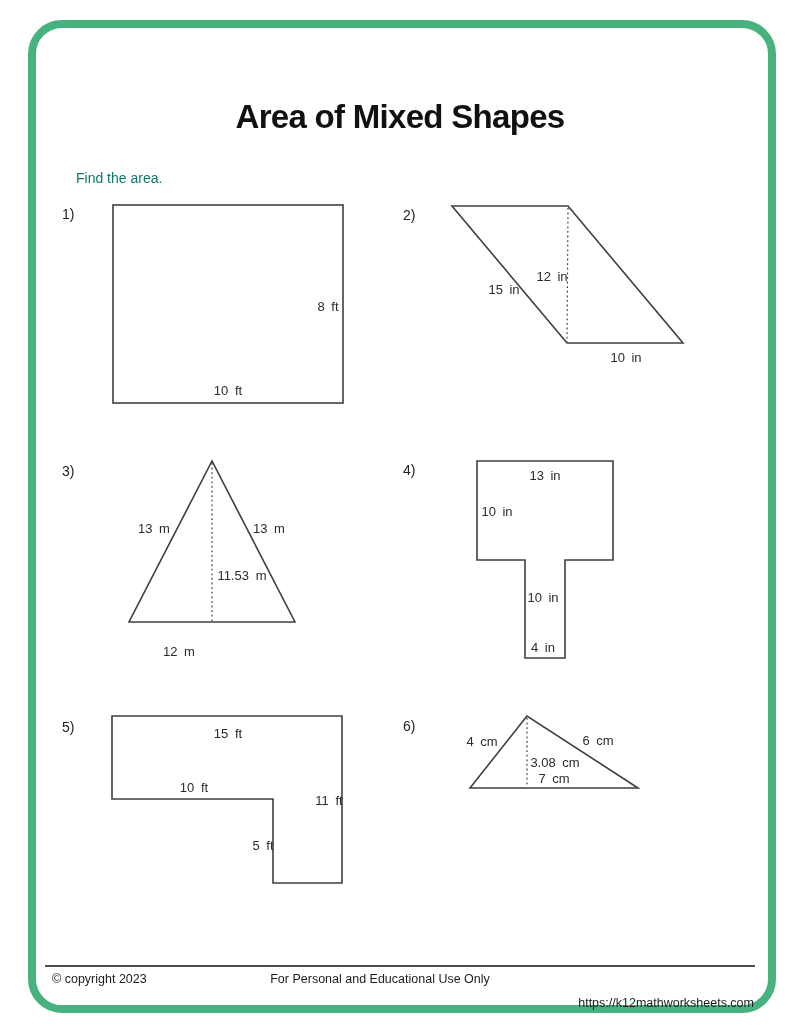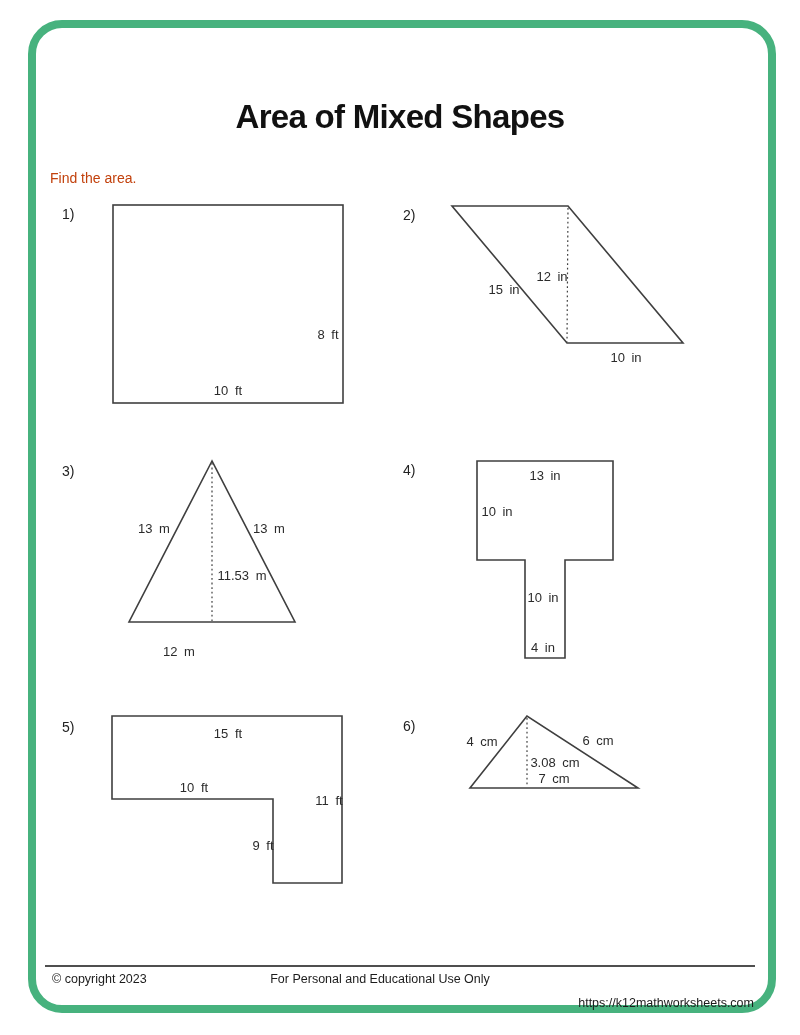--- a/index.html
+++ b/index.html
@@ -21,21 +21,21 @@
     position:absolute;left:516px;top:60px;
     font-size:16px;color:#111;white-space:nowrap;
   }
   .name-blank{letter-spacing:0.5px;}
   .page-title{
     position:absolute;left:0;top:98px;width:800px;margin:0;
     text-align:center;font-size:33px;font-weight:700;letter-spacing:-0.7px;
     color:#111;
   }
   .instruction{
-    position:absolute;left:50px;top:170px;font-size:14px;color:#c2410c;
+    position:absolute;left:76px;top:170px;font-size:14px;color:#0f766e;
   }
   .problem-number{
     position:absolute;font-size:14px;color:#222;
   }
   .shapes-svg{position:absolute;left:0;top:0;width:800px;height:1035px;}
   .shapes-svg polygon,.shapes-svg rect{
     fill:none;stroke:var(--line-color,#3f3f3f);stroke-width:1.6;stroke-linejoin:miter;
   }
   .shapes-svg line.height-line{
     stroke:var(--line-color,#3f3f3f);stroke-width:1.2;stroke-dasharray:1.8 2.8;
@@ -86,41 +86,41 @@
     <line class="height-line" x1="212" y1="463" x2="212" y2="621"></line>
 
     <polygon points="477,461 613,461 613,560 565,560 565,658 525,658 525,560 477,560"></polygon>
 
     <polygon points="112,716 342,716 342,883 273,883 273,799 112,799"></polygon>
 
     <polygon points="527,716 470,788 638,788"></polygon>
     <line class="height-line" x1="527" y1="718" x2="527" y2="787"></line>
   </svg>
 
-  <span class="dim" style="left:328px;top:306px;margin-top:28px;">8 ft</span>
+  <span class="dim" style="left:328px;top:306px;">8 ft</span>
   <span class="dim" style="left:228px;top:390px;">10 ft</span>
 
   <span class="dim" style="left:493px;top:289px;margin-left:11px;">15 in</span>
   <span class="dim" style="left:552px;top:276px;">12 in</span>
   <span class="dim" style="left:626px;top:357px;">10 in</span>
 
   <span class="dim" style="left:154px;top:528px;">13 m</span>
   <span class="dim" style="left:269px;top:528px;">13 m</span>
   <span class="dim" style="left:242px;top:575px;">11.53 m</span>
   <span class="dim" style="left:179px;top:611px;margin-top:40px;">12 m</span>
 
   <span class="dim" style="left:545px;top:475px;">13 in</span>
   <span class="dim" style="left:497px;top:511px;">10 in</span>
   <span class="dim" style="left:543px;top:597px;">10 in</span>
   <span class="dim" style="left:543px;top:647px;">4 in</span>
 
   <span class="dim" style="left:228px;top:733px;">15 ft</span>
   <span class="dim" style="left:194px;top:787px;">10 ft</span>
   <span class="dim" style="left:329px;top:800px;">11 ft</span>
-  <span class="dim" style="left:263px;top:845px;">9 ft</span>
+  <span class="dim" style="left:263px;top:845px;">5 ft</span>
 
   <span class="dim" style="left:482px;top:741px;">4 cm</span>
   <span class="dim" style="left:598px;top:740px;">6 cm</span>
   <span class="dim" style="left:555px;top:762px;">3.08 cm</span>
   <span class="dim" style="left:554px;top:778px;">7 cm</span>
 
   <div class="footer-line"></div>
   <span class="footer-text footer-copyright">© copyright 2023</span>
   <span class="footer-text footer-usage">For Personal and Educational Use Only</span>
   <span class="footer-text footer-website">https://k12mathworksheets.com</span>

